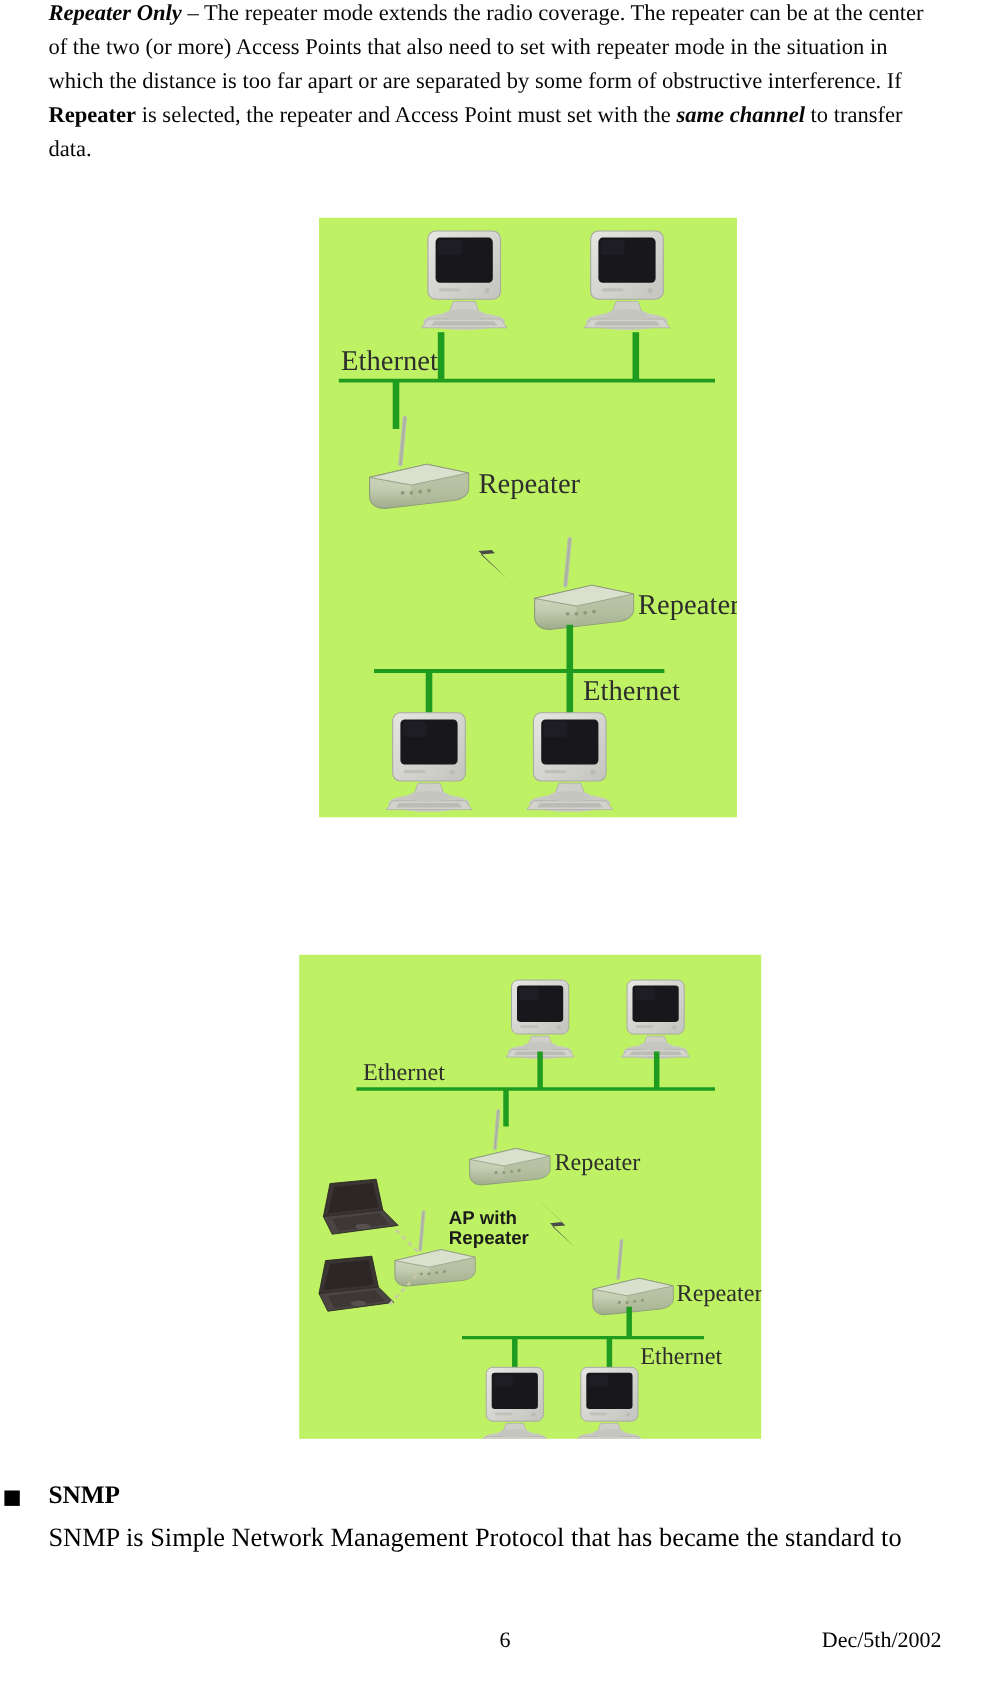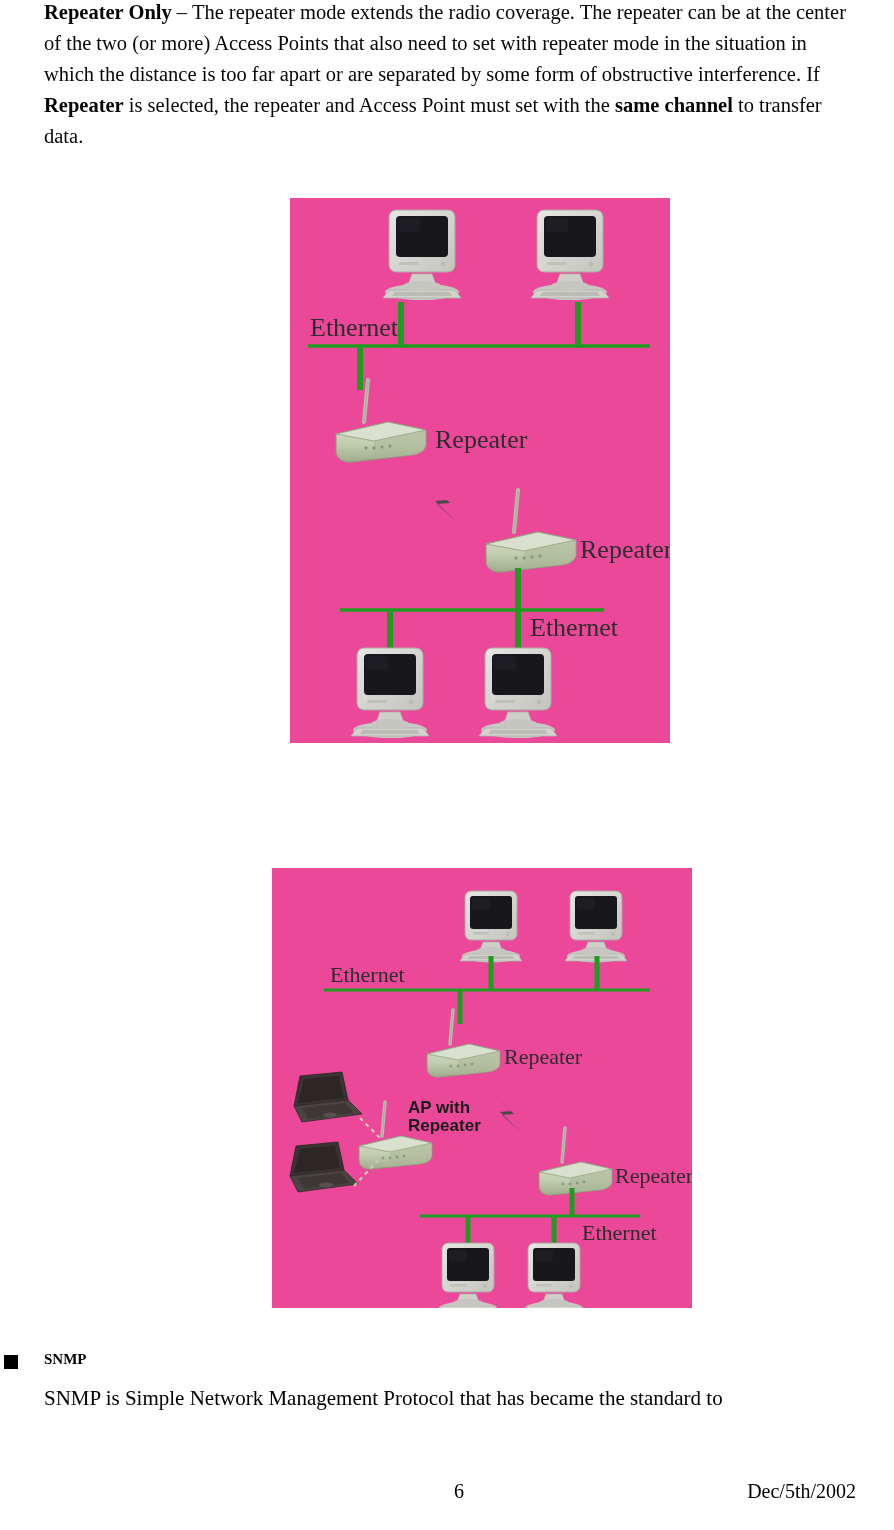--- a/index.html
+++ b/index.html
@@ -25,48 +25,48 @@
   .para {
     position: absolute;
     left: 44px;
     width: 812px;
     font-size: 20.5px;
     line-height: 31px;
     text-align: left;
     color: #060606;
   }
   .para b { font-weight: bold; }
-  .para .bi { font-weight: bold; }
+  .para .bi { font-weight: bold; font-style: italic; }
 
   #para-repeater-only { top: -3px; }
   #para-ap-with-repeater { top: 782px; }
 
   
   .snmp-heading {
     position: absolute;
     left: 44px;
     top: 1345px;
-    font-size: 15px;
+    font-size: 23px;
     font-weight: bold;
     line-height: 28px;
   }
   .snmp-bullet {
     position: absolute;
     left: 4px;
     top: 1355px;
     width: 14px;
     height: 14px;
     background: #000000;
   }
   .snmp-body {
     position: absolute;
     left: 44px;
     top: 1383px;
     width: 812px;
-    font-size: 21px;
+    font-size: 24px;
     line-height: 31px;
   }
 
   
   .footer {
     position: absolute;
     left: 44px;
     top: 1478px;
     width: 812px;
     font-size: 20px;
@@ -79,21 +79,21 @@
   }
   .footer-date {
     position: absolute;
     right: 0px;
     top: 0;
   }
 
   
   .diagram {
     position: absolute;
-    background: #ec4899;
+    background: #bef264;
   }
   #diagram-repeater-only  { left: 290px; top: 198px; width: 380px; height: 545px; }
   #diagram-ap-with-repeater { left: 272px; top: 868px; width: 420px; height: 440px; }
 
   .diagram svg { display: block; width: 100%; height: 100%; }
 
   .dlabel {
     font-family: "Liberation Serif", "DejaVu Serif", serif;
     fill: #2d2d2d;
   }

